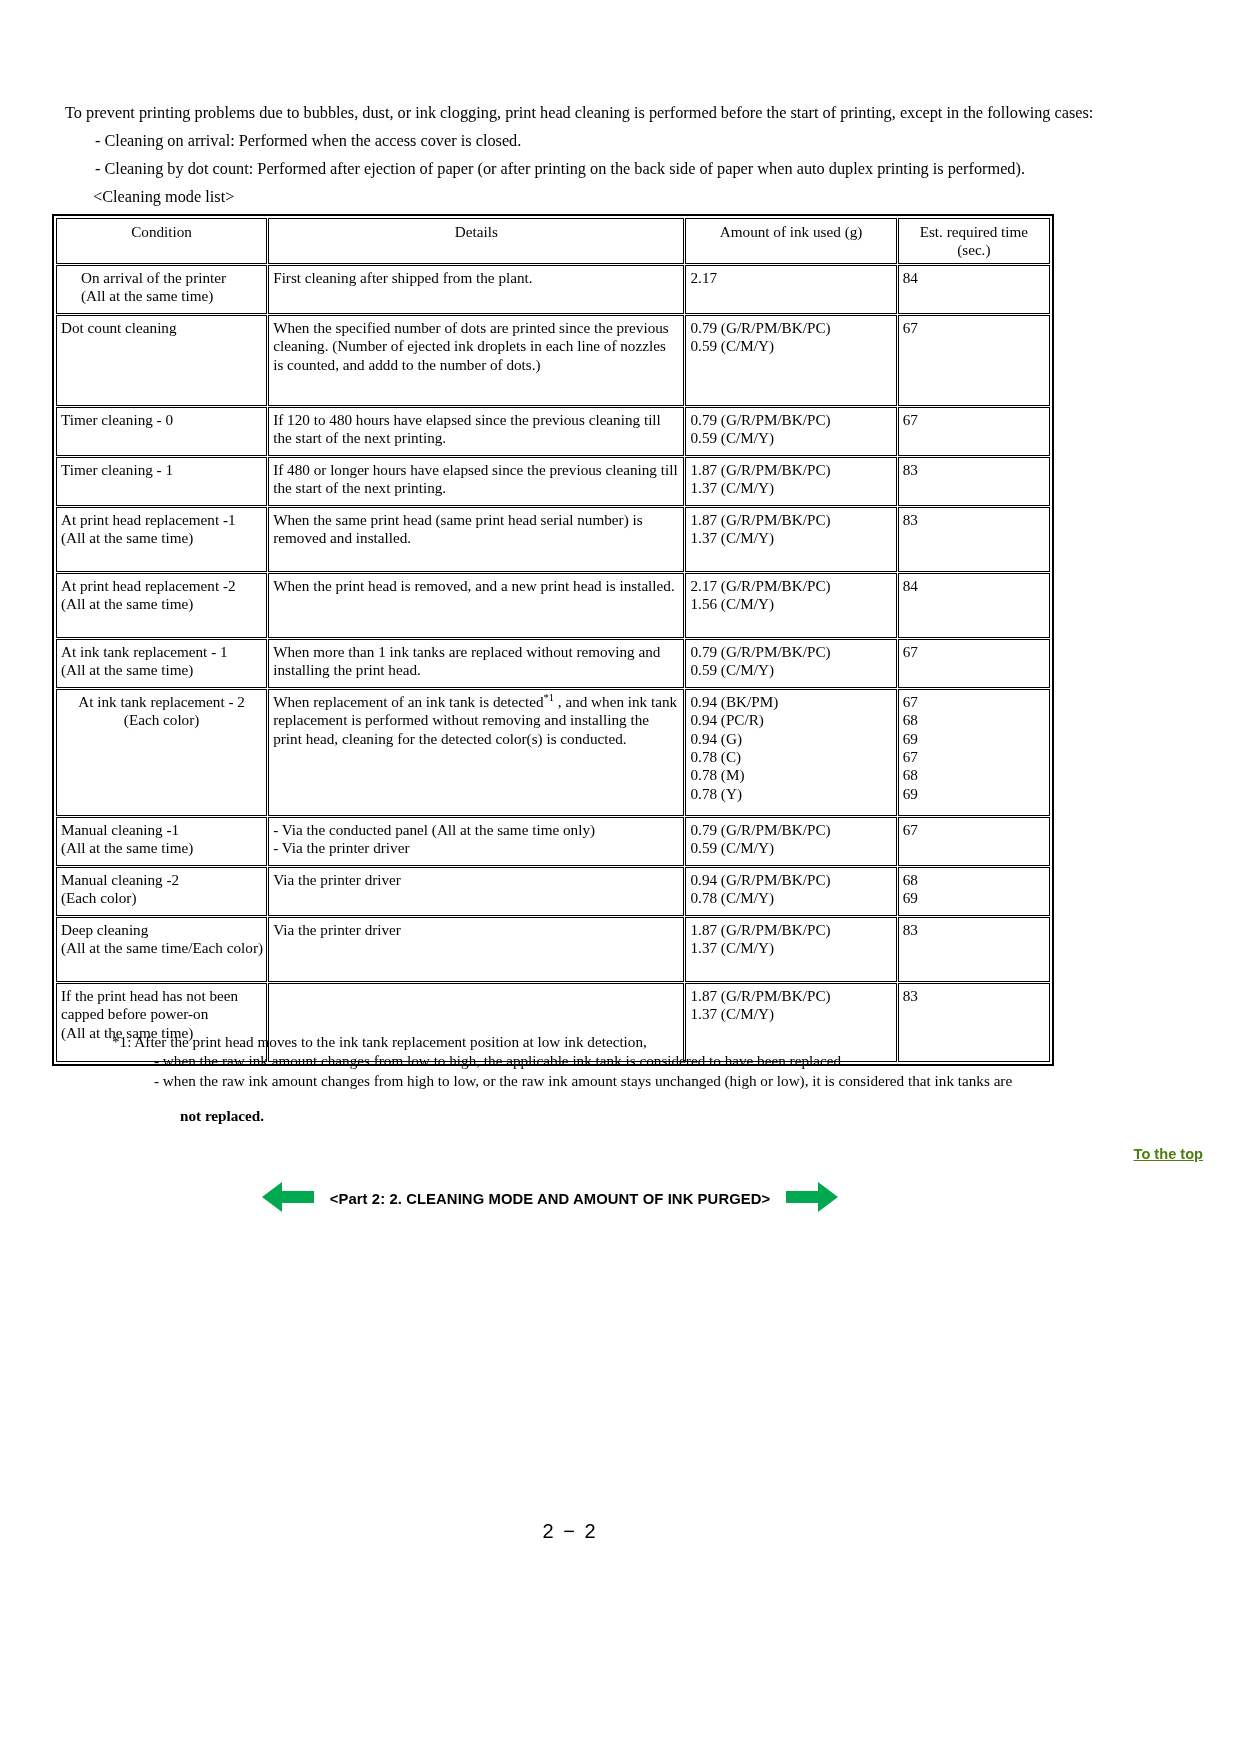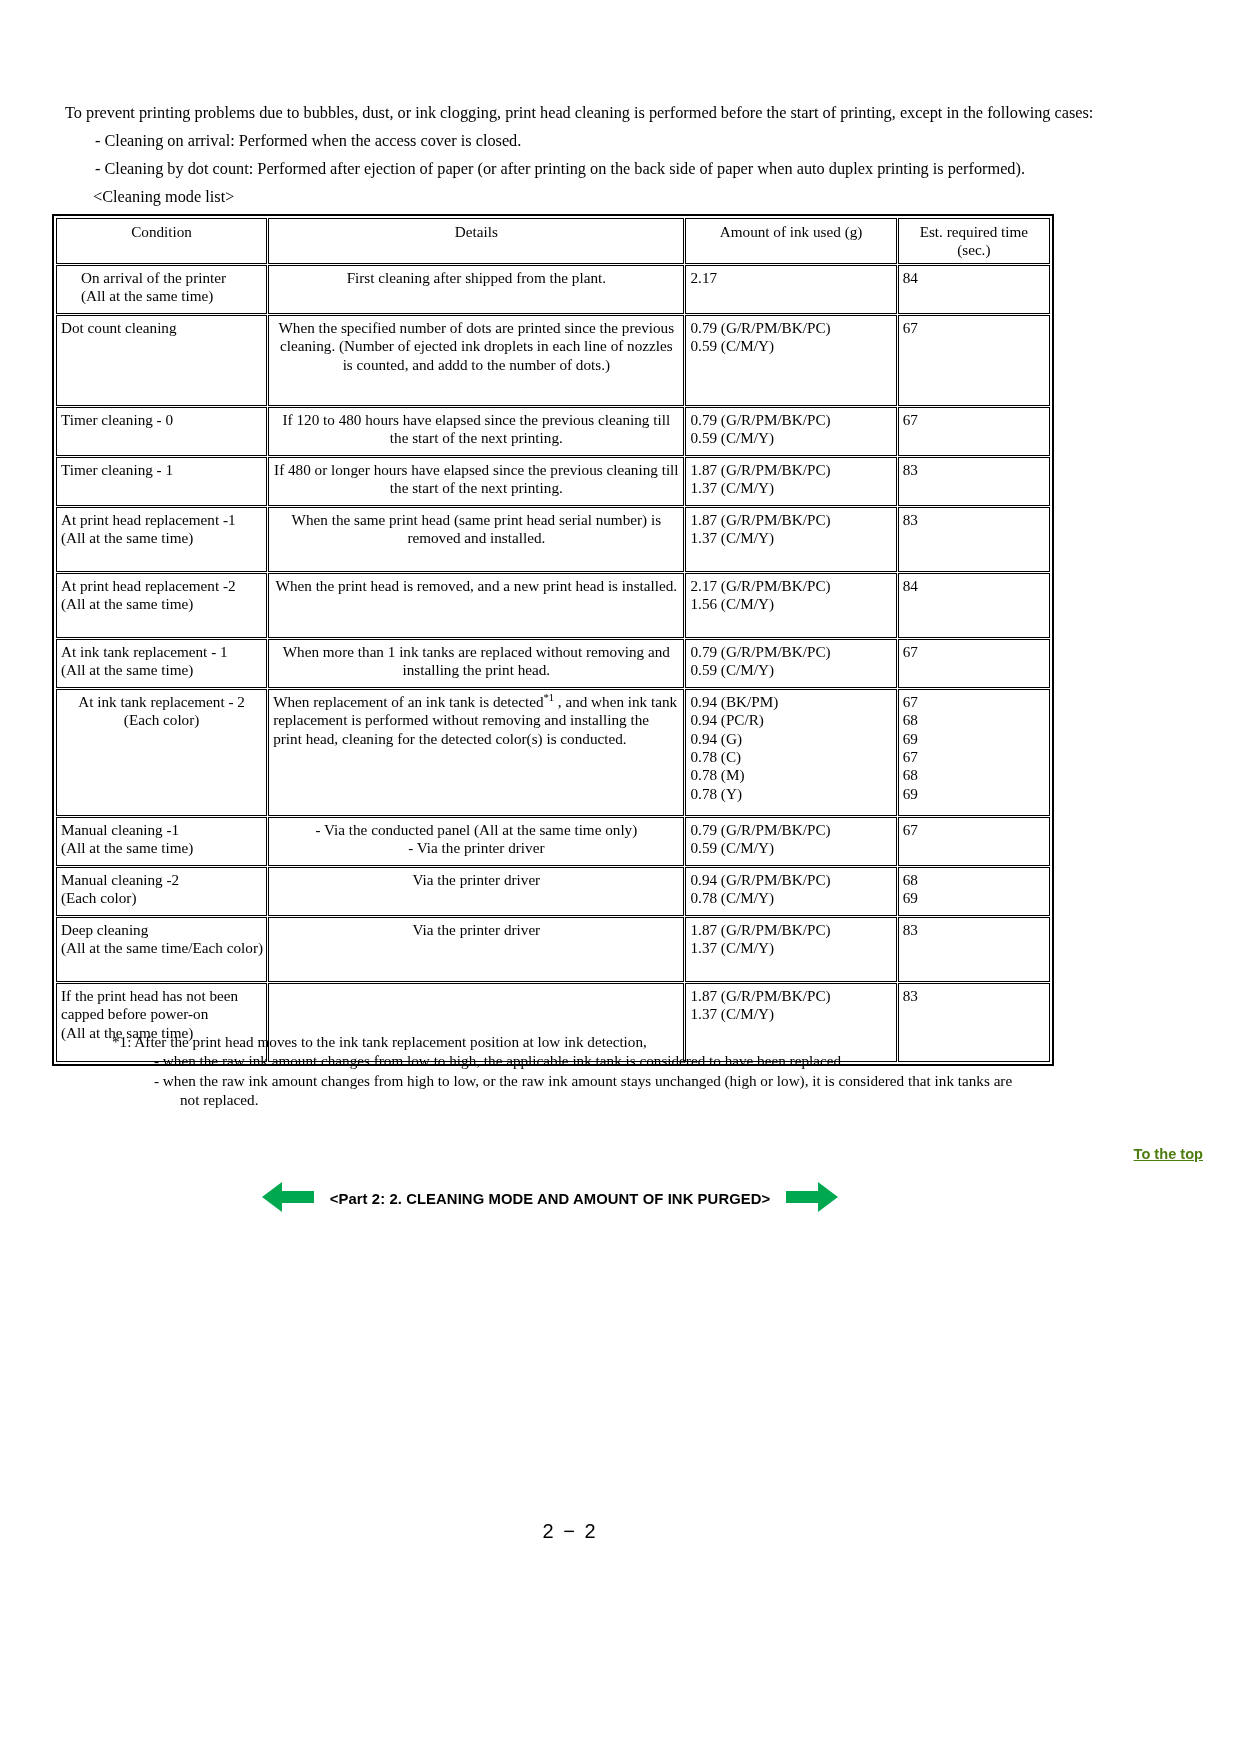--- a/index.html
+++ b/index.html
@@ -87,40 +87,40 @@
     text-align: center;
     padding: 4px 4px 3px 4px;
     margin-top: 20px;
   }
   .c-cond  { width: 208px; }
   .c-det   { width: 410px; }
   .c-ink   { width: 208px; }
   .c-time  { width: 150px; }
 
   .cell-line { display: block; white-space: nowrap; }
-  .cell-par  { display: block; text-align: center; }
+  .cell-par  { display: block; }
   sup.fn {
     font-size: 10.5px;
     vertical-align: super;
     line-height: 0;
   }
 
   
   .footnote {
     position: absolute;
     left: 112px;
     top: 1032px;
     width: 1010px;
     font-size: 15.2px;
     line-height: 19.4px;
   }
   .footnote .fn-l1 { margin: 0; }
   .footnote .fn-l2 { margin: 0 0 0 42px; }
   .footnote .fn-l3 { margin: 0 0 0 42px; }
-  .footnote .fn-l4 { margin: 0 0 0 68px; }
+  .footnote .fn-l4 { margin: 16px 0 0 68px; font-weight: bold; }
 
   
   .to-top {
     position: absolute;
     right: 37px;
     top: 1146px;
     font-family: "Liberation Sans", "DejaVu Sans", sans-serif;
     font-size: 14.6px;
     font-weight: bold;
     color: #4d7c0f;

